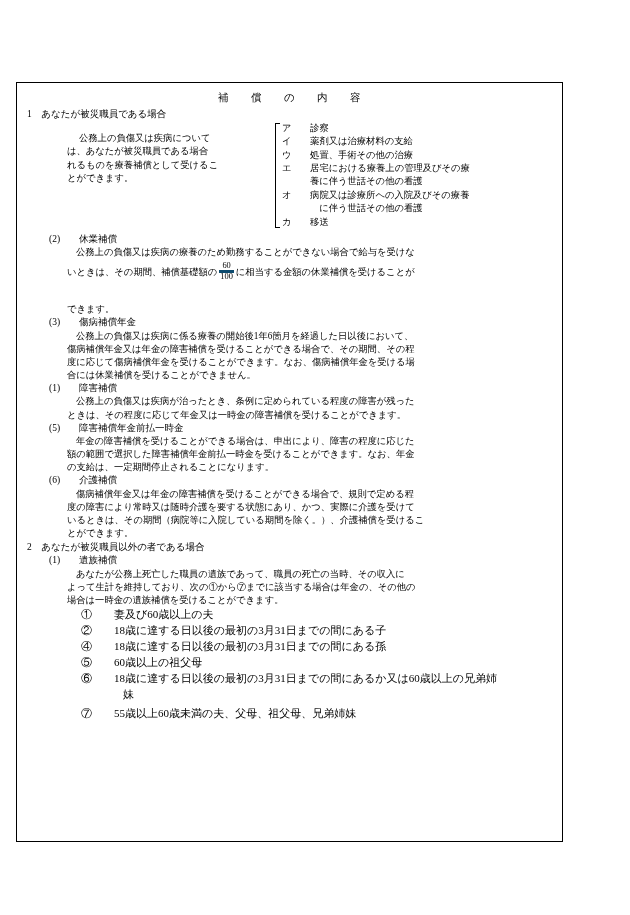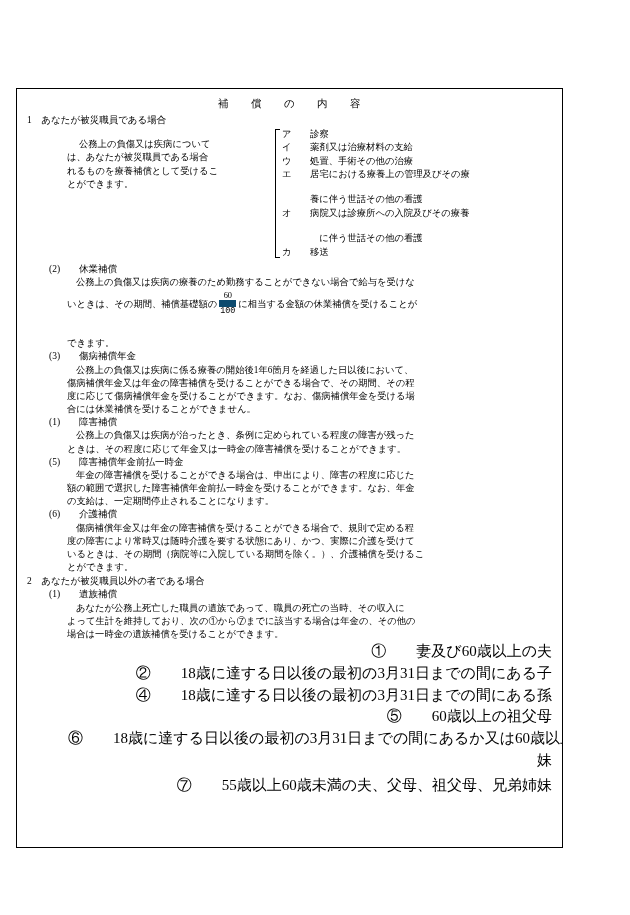--- a/index.html
+++ b/index.html
@@ -15,21 +15,21 @@
   }
   #page {
     position: relative;
     width: 630px;
     height: 915px;
     box-sizing: border-box;
   }
   #frame {
     position: absolute;
     left: 16px;
-    top: 88px;
+    top: 82px;
     width: 547px;
     height: 760px;
     border: 1px solid #000000;
     box-sizing: border-box;
     padding: 6px 10px 0 10px;
     overflow: hidden;
     font-size: 9.3px;
     line-height: 1.38;
   }
   .doc-title {
@@ -114,49 +114,46 @@
     flex: 1 1 auto;
     font-size: 9.3px;
     line-height: 1.45;
   }
   .brace-items .bi {
     white-space: pre;
   }
   .brace-items .bi-cont {
     white-space: pre;
     margin-left: 0;
-    margin-top: 12px;
   }
   
   .frac {
     display: inline-block;
     vertical-align: middle;
     text-align: center;
     line-height: 1.05;
     font-size: 8.4px;
     margin: 0 2px;
     position: relative;
     top: -1px;
   }
   .frac .num {
     display: block;
     padding: 0 1px;
     text-align: center;
   }
   .frac .den {
     display: block;
-    border-top: 7px solid #0c4a6e;
+    border-top: 3px solid #0c4a6e;
     padding: 0 1px;
-    font-family: Liberation Mono, monospace;
   }
   .circ-list {
-    margin-left: 19px;
-    font-size: 15px;
+    margin-left: 32px;
+    font-size: 11px;
     line-height: 1.45;
-    text-align: right;
   }
   .circ-list .ci {
     white-space: pre;
   }
   .circ-cont {
     margin-left: 42px;
     white-space: pre;
   }
 </style>
 </head>

